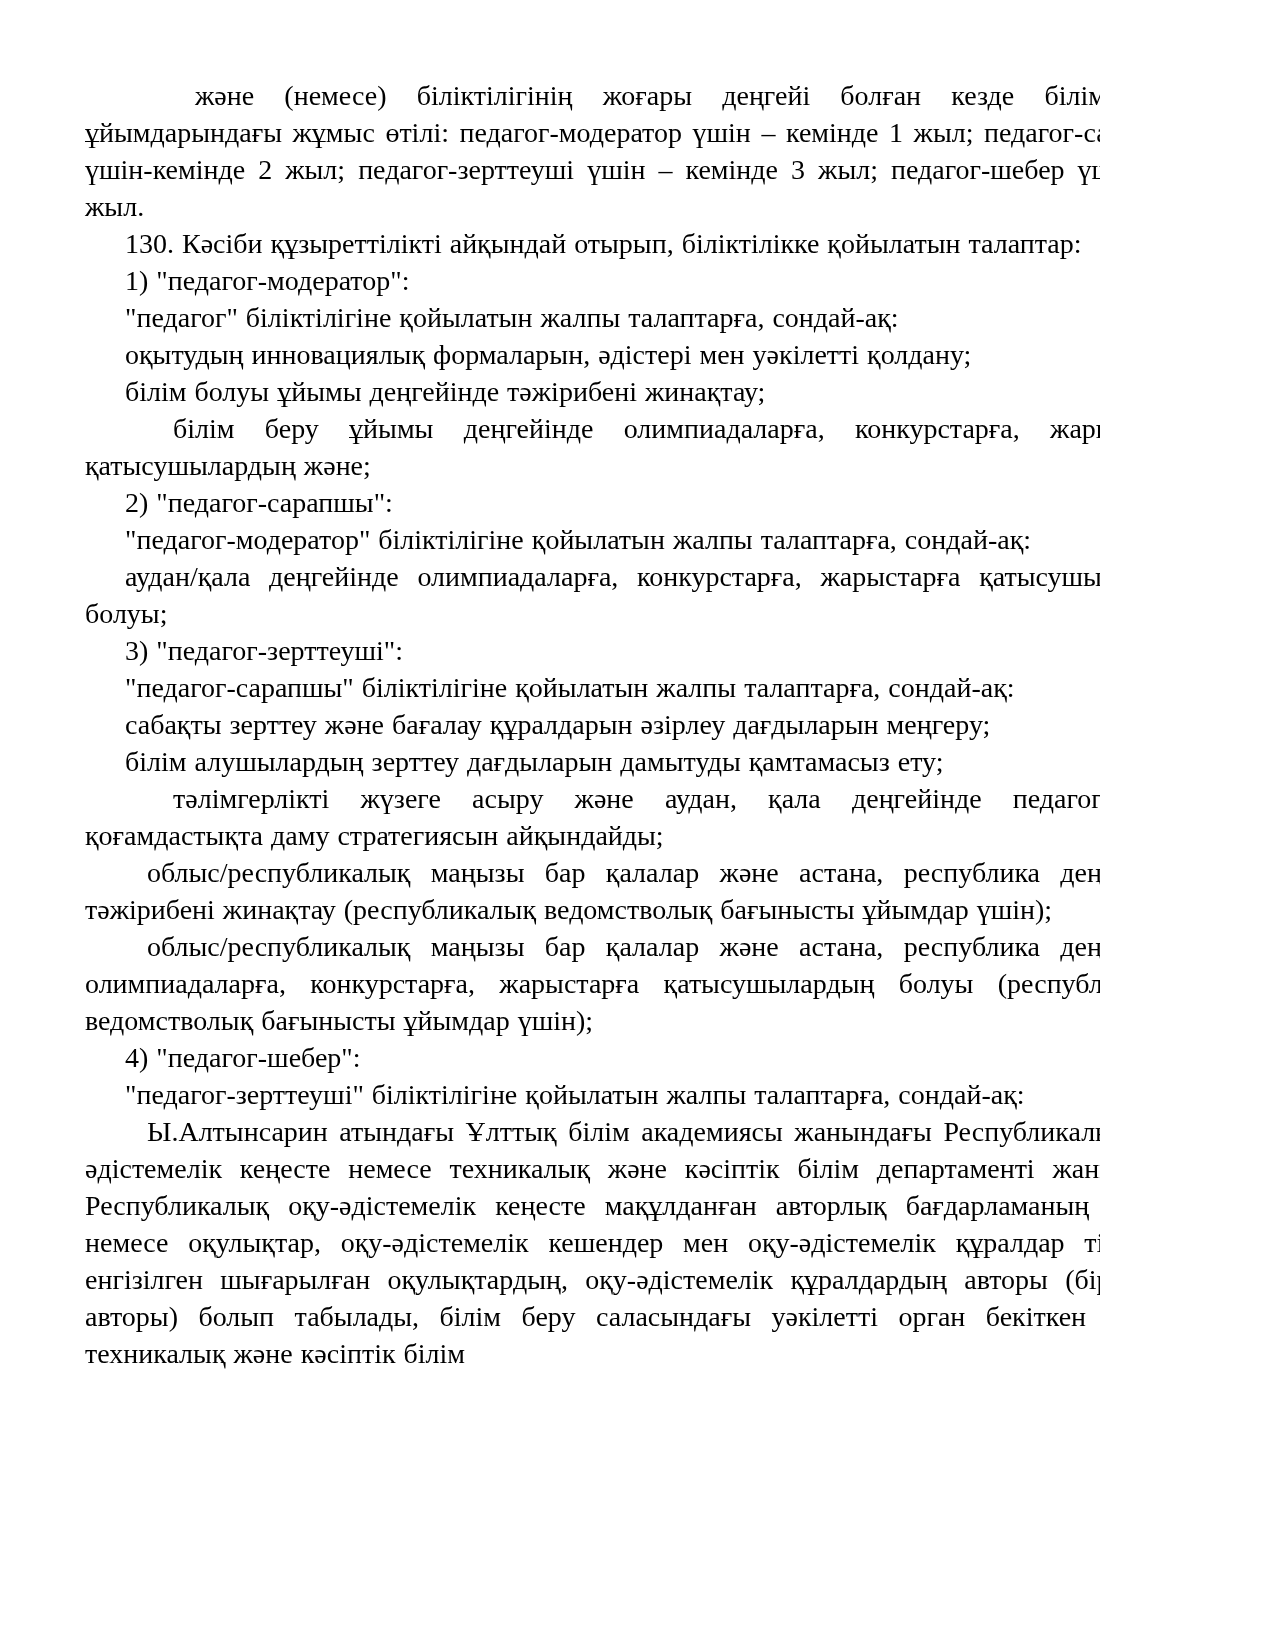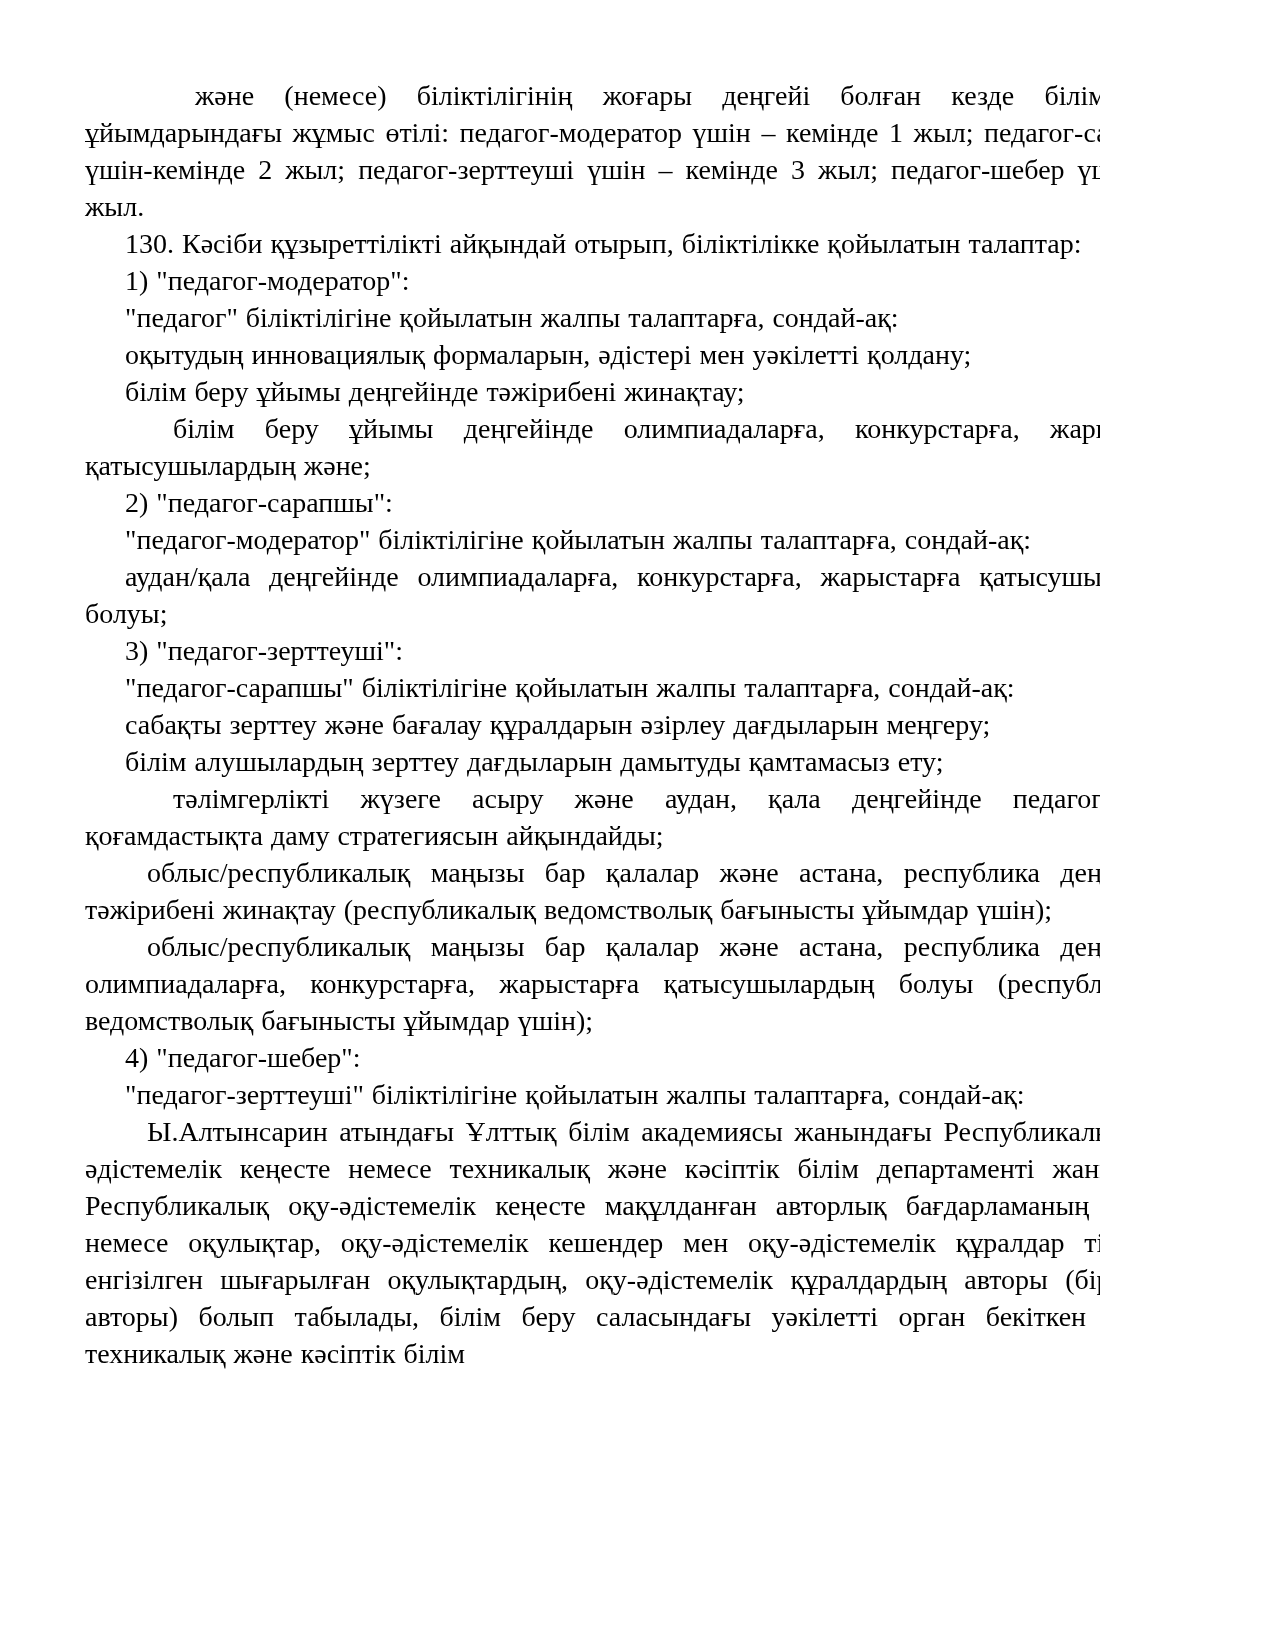--- a/index.html
+++ b/index.html
@@ -39,21 +39,21 @@
 </head>
 <body>
 
 <div class="page">
   <div class="doc-body" id="doc-body">
       <p class="para indent-xlarge">және (немесе) біліктілігінің жоғары деңгейі болған кезде білім беру ұйымдарындағы жұмыс өтілі: педагог-модератор үшін – кемінде 1 жыл; педагог-сарапшы үшін-кемінде 2 жыл; педагог-зерттеуші үшін – кемінде 3 жыл; педагог-шебер үшін – 4 жыл.</p>
       <p class="para indent-normal">130. Кәсіби құзыреттілікті айқындай отырып, біліктілікке қойылатын талаптар:</p>
       <p class="para indent-normal">1) "педагог-модератор":</p>
       <p class="para indent-normal">"педагог" біліктілігіне қойылатын жалпы талаптарға, сондай-ақ:</p>
       <p class="para indent-normal">оқытудың инновациялық формаларын, әдістері мен уәкілетті қолдану;</p>
-      <p class="para indent-normal">білім беру ұйымы деңгейінде тәжірибені жинақтау;</p>
+      <p class="para indent-normal">білім болуы ұйымы деңгейінде тәжірибені жинақтау;</p>
       <p class="para indent-large">білім беру ұйымы деңгейінде олимпиадаларға, конкурстарға, жарыстарға қатысушылардың және;</p>
       <p class="para indent-normal">2) "педагог-сарапшы":</p>
       <p class="para indent-normal">"педагог-модератор" біліктілігіне қойылатын жалпы талаптарға, сондай-ақ:</p>
       <p class="para indent-normal">аудан/қала деңгейінде олимпиадаларға, конкурстарға, жарыстарға қатысушылардың болуы;</p>
       <p class="para indent-normal">3) "педагог-зерттеуші":</p>
       <p class="para indent-normal">"педагог-сарапшы" біліктілігіне қойылатын жалпы талаптарға, сондай-ақ:</p>
       <p class="para indent-normal">сабақты зерттеу және бағалау құралдарын әзірлеу дағдыларын меңгеру;</p>
       <p class="para indent-normal">білім алушылардың зерттеу дағдыларын дамытуды қамтамасыз ету;</p>
       <p class="para indent-large">тәлімгерлікті жүзеге асыру және аудан, қала деңгейінде педагогикалық қоғамдастықта даму стратегиясын айқындайды;</p>
       <p class="para indent-medium">облыс/республикалық маңызы бар қалалар және астана, республика деңгейінде тәжірибені жинақтау (республикалық ведомстволық бағынысты ұйымдар үшін);</p>

